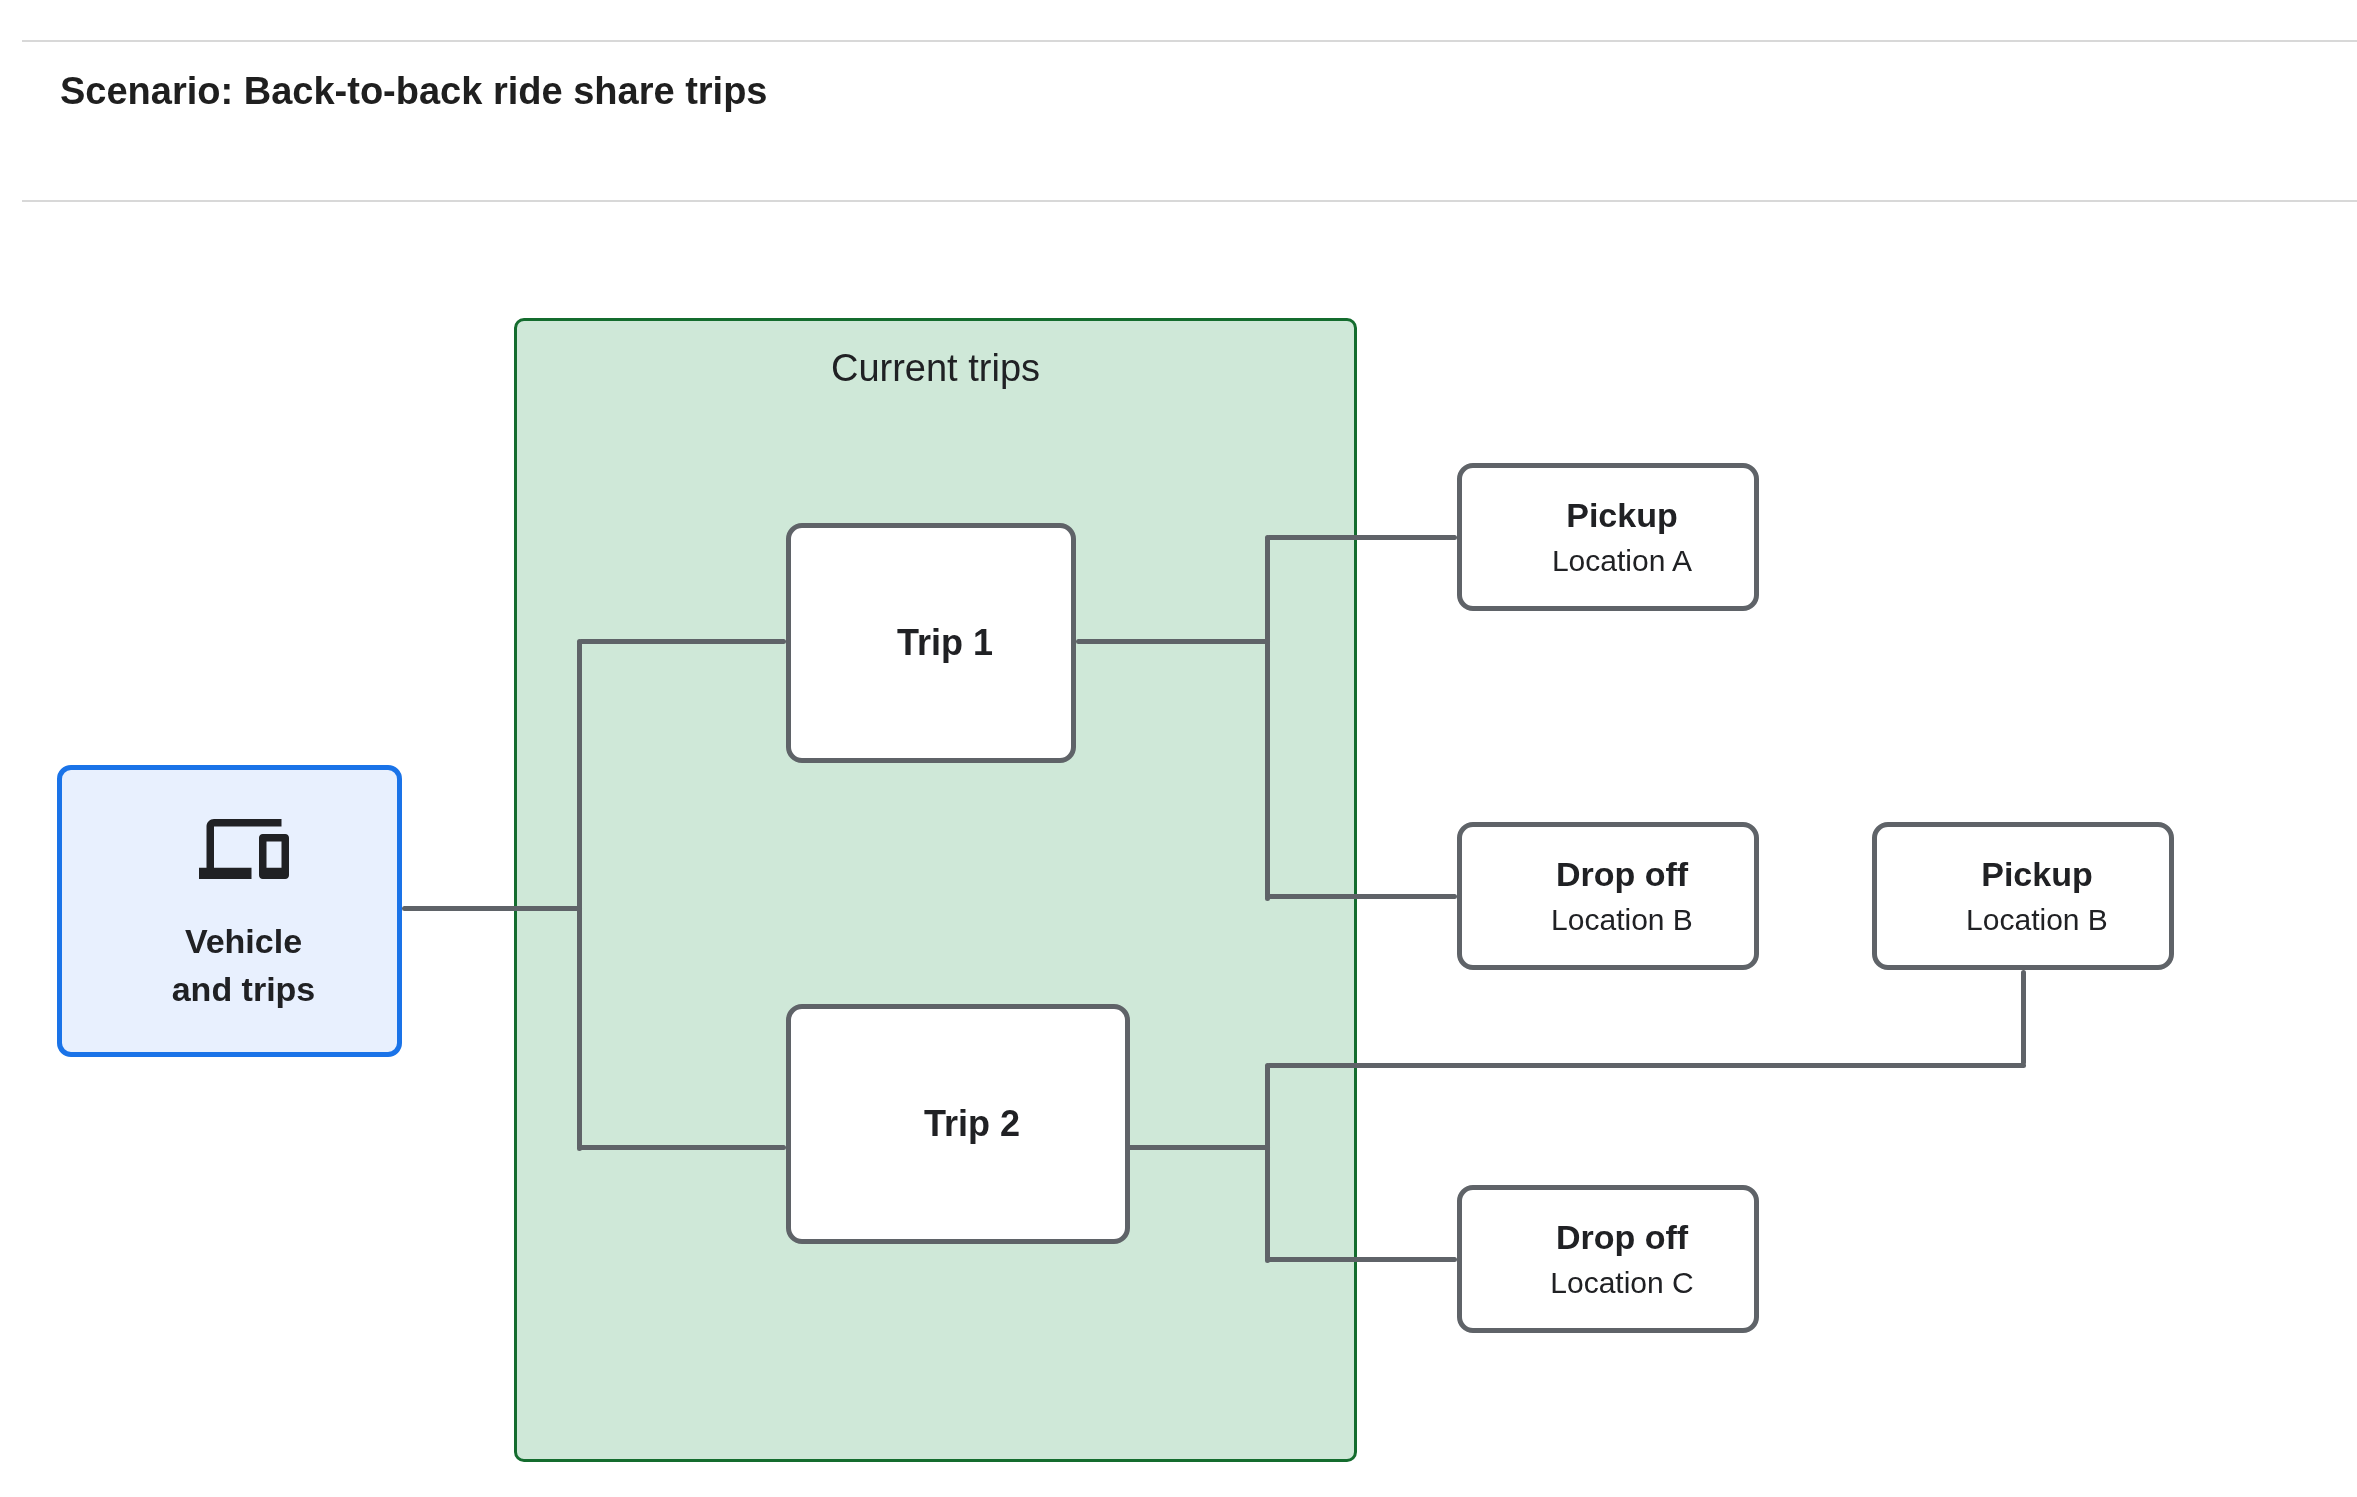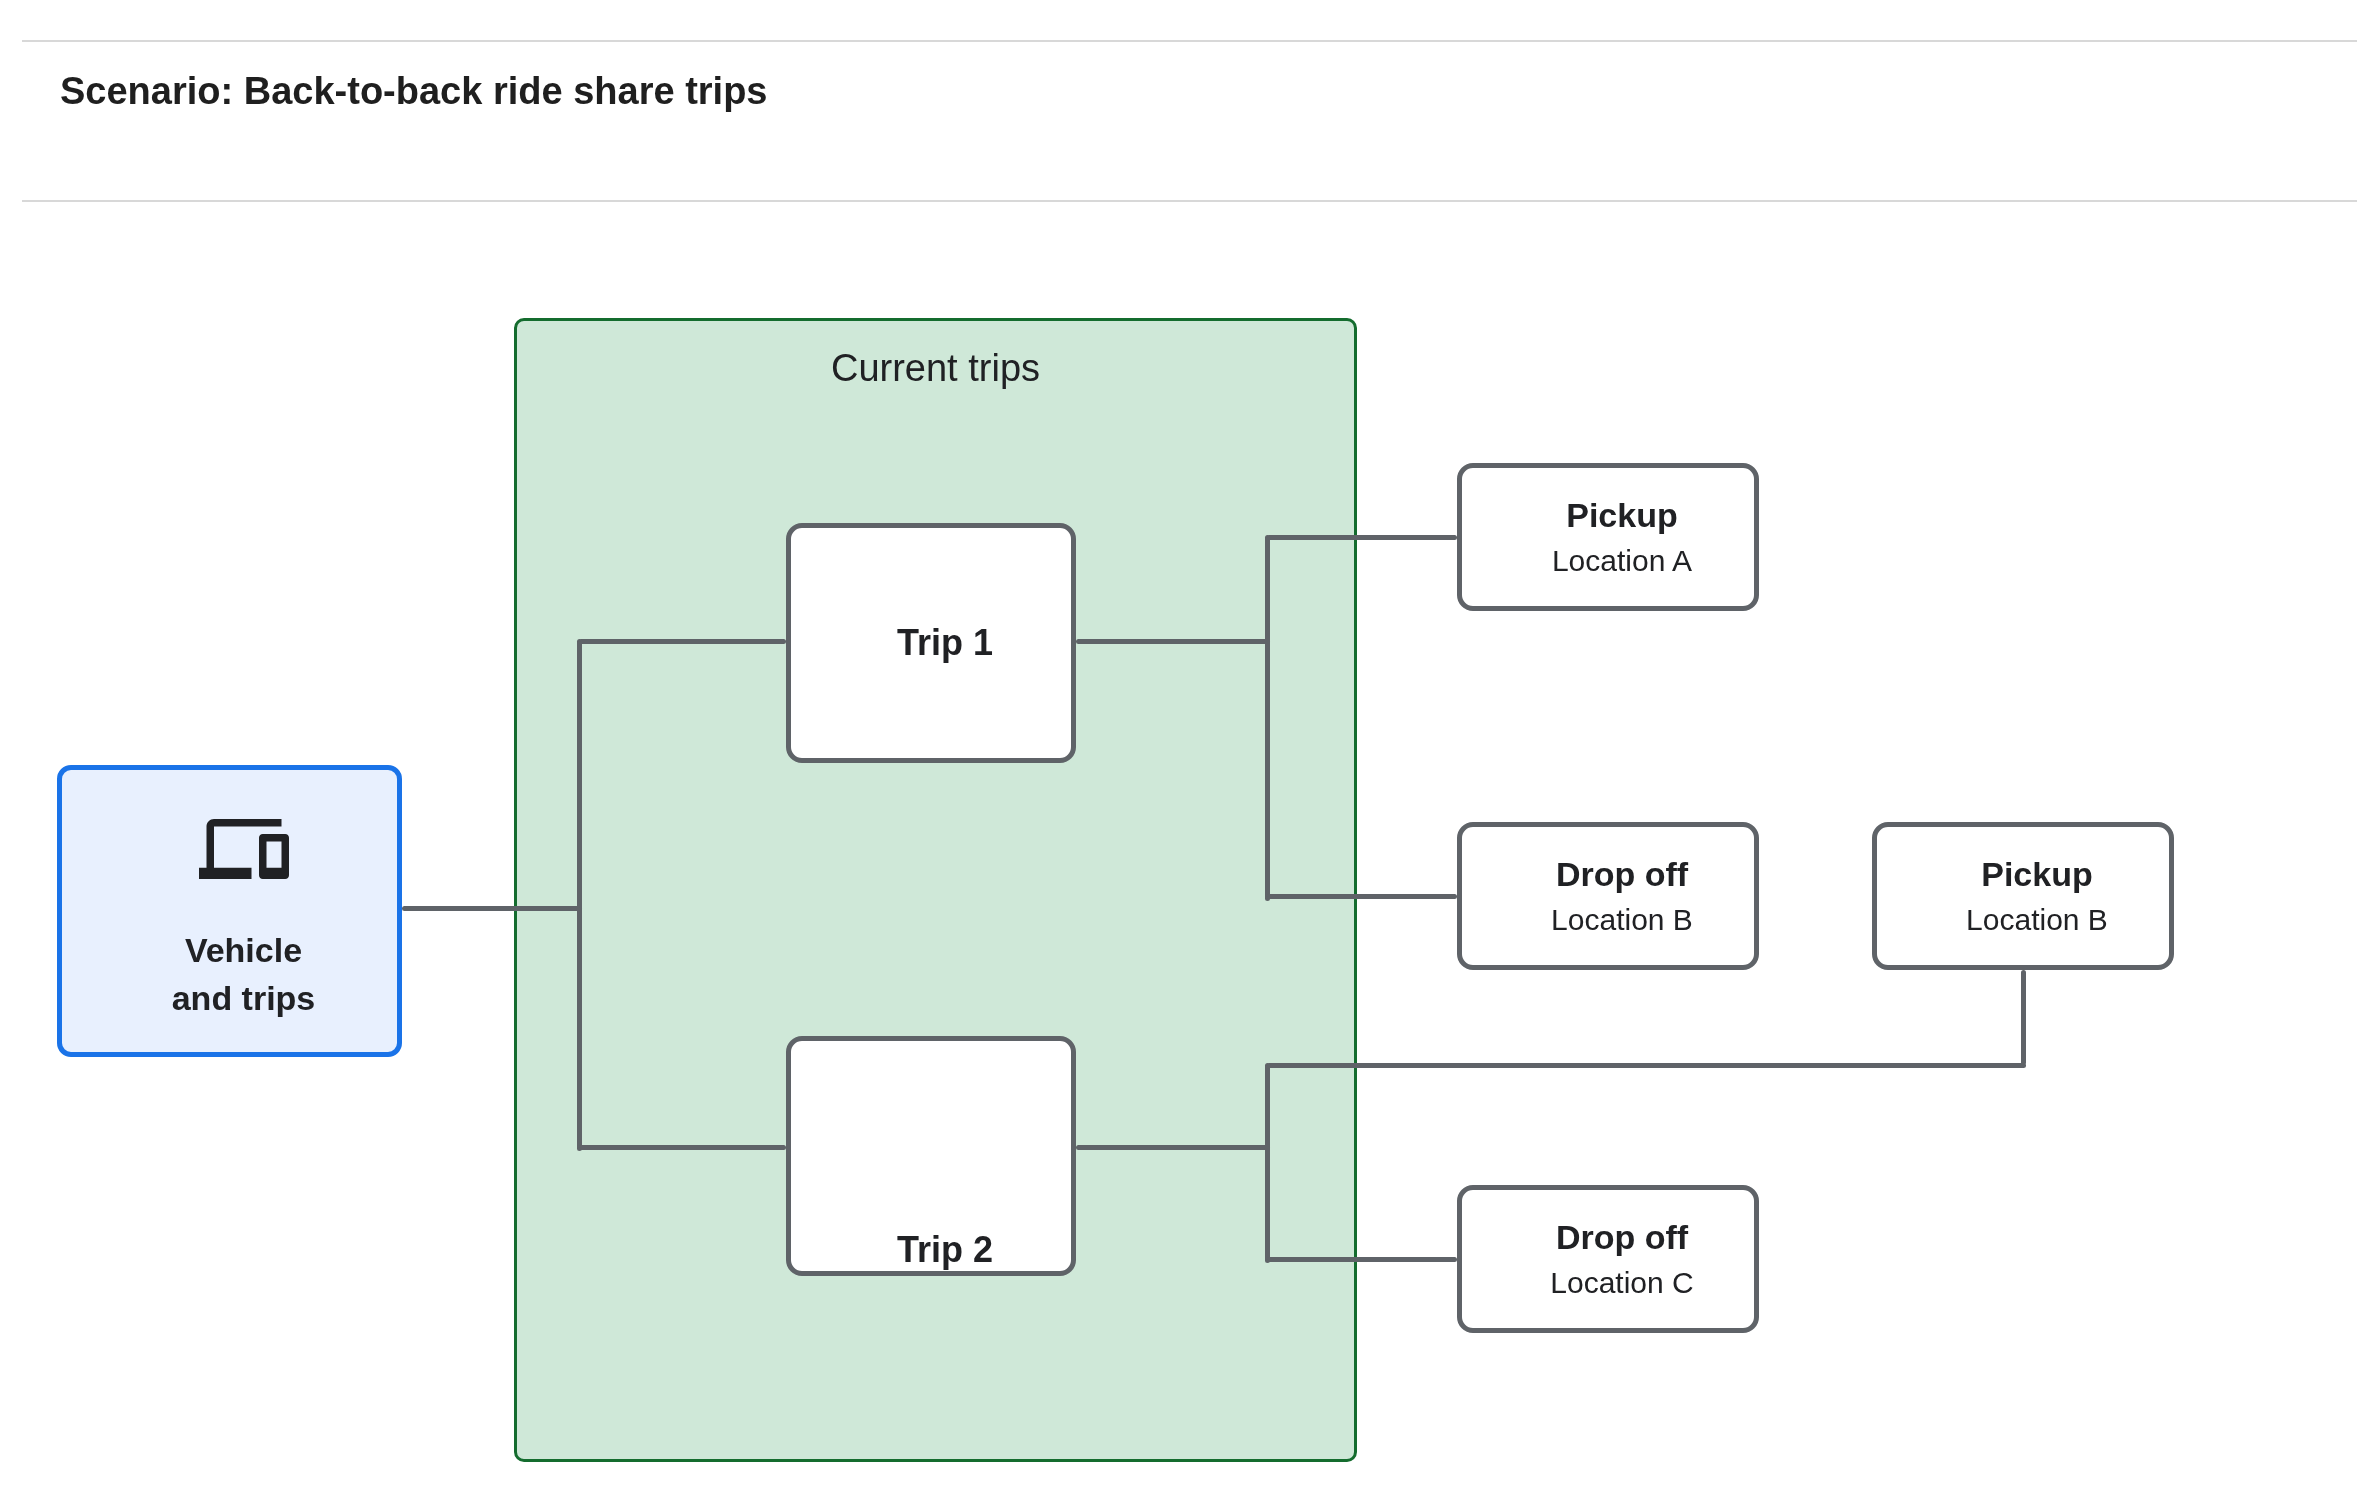--- a/index.html
+++ b/index.html
@@ -61,29 +61,28 @@
   }
   .node .node-title{font-size:34px;font-weight:700;line-height:1.2;}
   .node .node-sub{font-size:30px;font-weight:400;line-height:1.2;margin-top:8px;}
   .node.trip .trip-label{font-size:36px;font-weight:600;}
   .node.vehicle{
     left:43px;top:765px;width:345px;height:292px;
     background:var(--blue-fill,#e8f0fe);
     border:5px solid var(--accent-blue,#1a73e8);
     border-radius:14px;
     justify-content:flex-start;
-    gap:9px;
   }
   .node.vehicle .dev-icon{margin-top:34px;}
   .node.vehicle .vehicle-label{
     margin-top:24px;
     font-size:34px;font-weight:700;line-height:1.4;
   }
   .trip1{left:772px;top:523px;width:290px;height:240px;}
-  .trip2{left:772px;top:1036px;width:290px;height:240px;justify-content:flex-end;}
+  .trip2{left:772px;top:1004px;width:344px;height:240px;}
   .pickup-a{left:1443px;top:463px;width:302px;height:148px;}
   .dropoff-b{left:1443px;top:822px;width:302px;height:148px;}
   .pickup-b{left:1858px;top:822px;width:302px;height:148px;}
   .dropoff-c{left:1443px;top:1185px;width:302px;height:148px;}
 </style>
 </head>
 <body>
 
 <div class="canvas">
 

